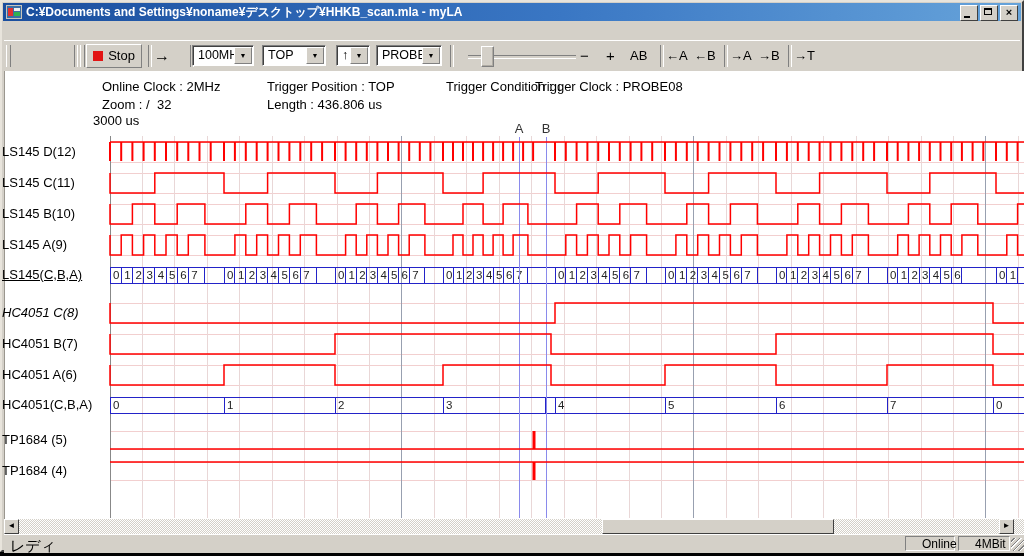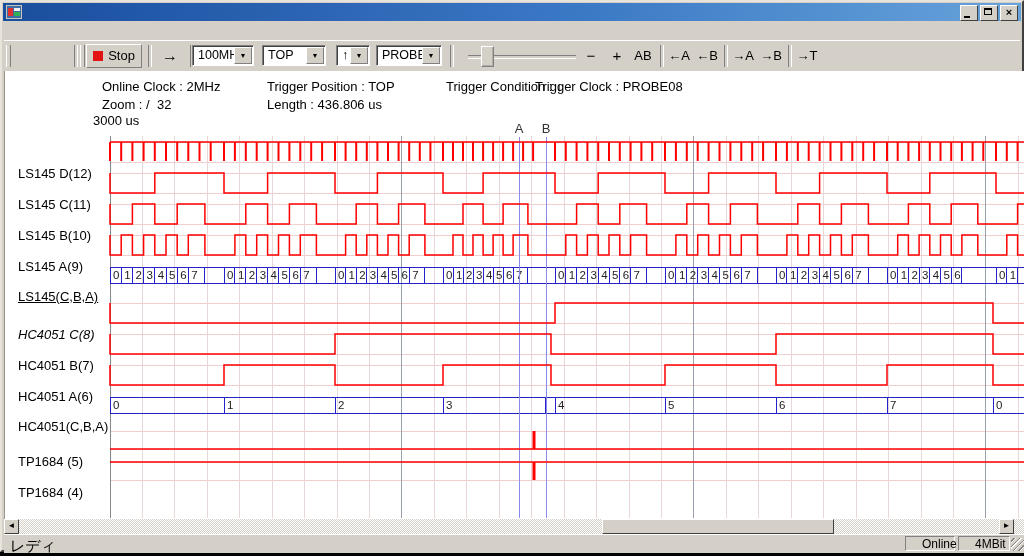--- a/index.html
+++ b/index.html
@@ -19,39 +19,39 @@
   .winbtn .mingl{position:absolute;left:3px;bottom:2px;width:6px;height:2px;background:#000;}
   .winbtn .maxgl{position:absolute;left:3px;top:2px;width:8px;height:7px;border:1px solid #000;border-top-width:2px;box-sizing:border-box;}
   .winbtn.close{font-size:11px;font-weight:bold;line-height:12px;}
   
   .menubar{position:absolute;left:2px;top:20px;right:2px;height:18px;display:flex;align-items:center;font-size:13px;color:#000;}
   .menu-item{padding:1px 8px;white-space:pre;}
   
   .toolbar{position:absolute;left:2px;top:38px;right:2px;height:30px;border-top:1px solid #fff;}
   .tsep{position:absolute;top:4px;width:2px;height:22px;border-left:1px solid #808080;border-right:1px solid #fff;}
   .tgrip{position:absolute;top:4px;width:3px;height:22px;border-left:1px solid #fff;border-right:1px solid #808080;}
-  .tbtn{position:absolute;top:3px;height:24px;line-height:24px;text-align:center;font-size:13px;color:#000;white-space:pre;}
+  .tbtn{position:absolute;top:3px;height:24px;line-height:24px;text-align:left;font-size:13px;color:#000;white-space:pre;}
   .raised{border:1px solid;border-color:#fff #808080 #808080 #fff;background:#d4d0c8;box-sizing:border-box;line-height:22px;}
   .stopbtn{display:flex;align-items:center;justify-content:center;gap:5px;}
   .stopsq{width:10px;height:10px;background:#e21414;display:inline-block;}
   .combo{position:absolute;top:4px;height:21px;background:#fff;box-sizing:border-box;
          border:1px solid;border-color:#808080 #fff #fff #808080;box-shadow:inset 1px 1px 0 #404040;}
   .combo .val{position:absolute;left:5px;top:2px;font-size:12.5px;color:#000;white-space:pre;}
   .combo .drop{position:absolute;right:1px;top:1px;bottom:1px;width:16px;background:#d4d0c8;
                border:1px solid;border-color:#fff #808080 #808080 #fff;font-size:7px;color:#000;
                text-align:center;line-height:16px;}
   .slider-track{position:absolute;left:464px;top:14px;width:108px;height:2px;
                 border-top:1px solid #808080;border-bottom:1px solid #fff;}
   .slider-thumb{position:absolute;left:477px;top:5px;width:11px;height:19px;background:#d4d0c8;
                 border:1px solid;border-color:#fff #808080 #808080 #fff;box-shadow:inset -1px -1px 0 #b0aca4;}
   
   .content{position:absolute;left:2px;top:69px;width:1020px;height:448px;background:#fff;
            border-left:1px solid #9a968e;}
   .itext{position:absolute;font-size:13px;color:#000;white-space:pre;}
-  .chan-label{position:absolute;left:16px;width:98px;font-size:13px;color:#000;white-space:nowrap;margin-top:22px;}
+  .chan-label{position:absolute;left:0;width:98px;font-size:13px;color:#000;white-space:nowrap;}
   #plot-host{position:absolute;left:0;top:0;width:1024px;height:552px;pointer-events:none;}
   
   .hscroll{position:absolute;left:2px;top:517px;width:1020px;height:15px;
            background:conic-gradient(#fff 25%,#d4d0c8 0 50%,#fff 0 75%,#d4d0c8 0);background-size:2px 2px;}
   .sbtn{position:absolute;top:0;width:15px;height:15px;background:#d4d0c8;
         border:1px solid;border-color:#fff #404040 #404040 #fff;box-sizing:border-box;
         font-size:8px;line-height:12px;text-align:center;color:#000;}
   .sthumb{position:absolute;left:598px;top:0;width:232px;height:15px;background:#d4d0c8;
           border:1px solid;border-color:#fff #404040 #404040 #fff;box-sizing:border-box;}
   
@@ -70,20 +70,21 @@
   <div class="titlebar">
     <span class="app-icon">
       <svg width="16" height="14" viewBox="0 0 16 14">
           <rect x="0" y="0" width="16" height="14" fill="#c8c4bc"></rect>
           <rect x="1" y="1" width="14" height="12" fill="#3a6ea5"></rect>
           <rect x="2" y="3" width="5" height="8" fill="#e03030"></rect>
           <rect x="8" y="3" width="6" height="3" fill="#f0f0f0"></rect>
           <rect x="8" y="7" width="6" height="4" fill="#30b050"></rect>
         </svg>
     </span>
+    <span class="title-text">C:¥Documents and Settings¥noname¥デスクトップ¥HHKB_scan.mla - myLA</span>
     <span class="winbtns">
       <span class="winbtn">
           <span class="mingl"></span>
         </span>
       <span class="winbtn">
           <span class="maxgl"></span>
         </span>
       <span class="winbtn close">×</span>
     </span>
   </div>

